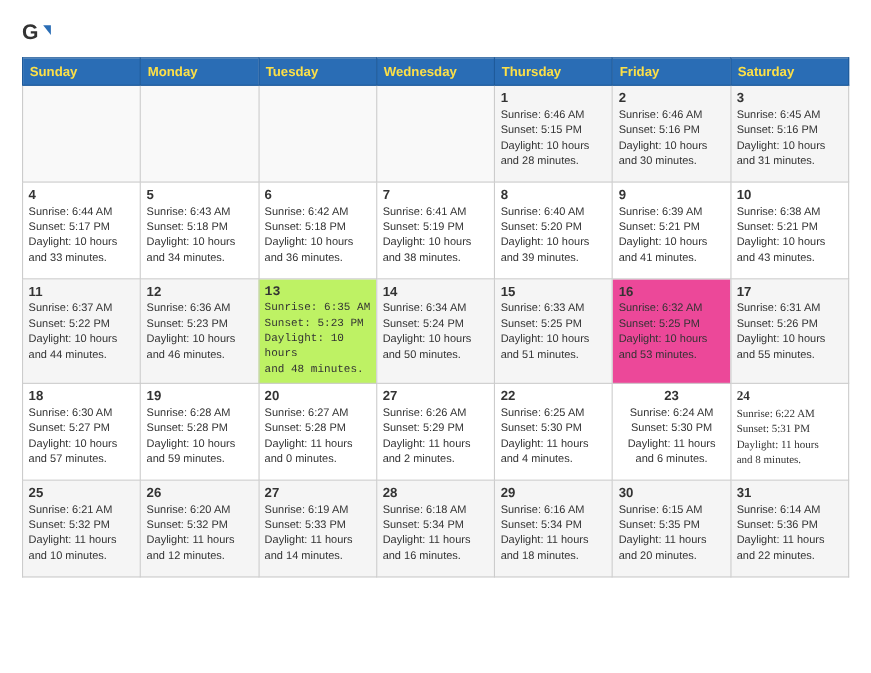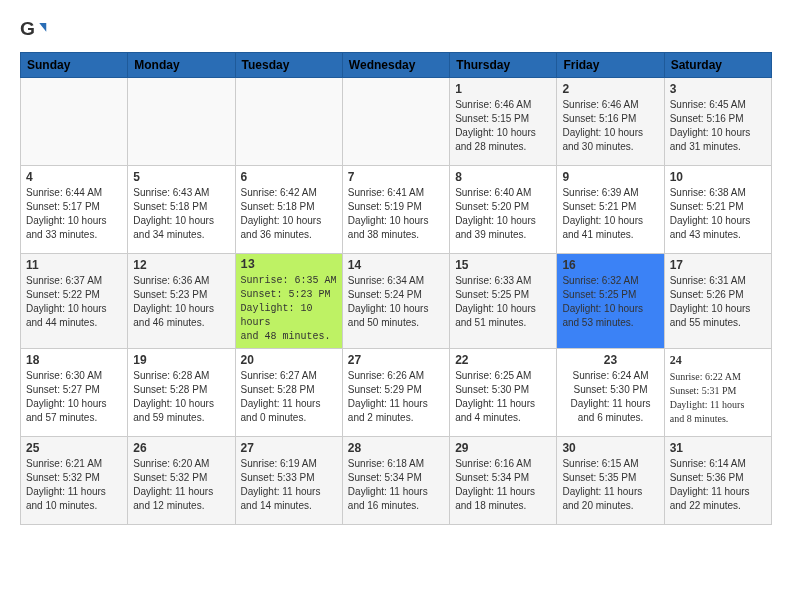--- a/index.html
+++ b/index.html
@@ -54,21 +54,21 @@
       color: #555;
       margin-top: 2px;
     }
     .calendar {
       width: 100%;
       border-collapse: collapse;
       border: 1px solid #ccc;
     }
     .calendar th {
       background: #2a6db5;
-      color: #000000;
+      color: #fde047;
       font-size: 12px;
       font-weight: bold;
       padding: 5px 6px;
       text-align: left;
       border: 1px solid #1e5a9a;
     }
     .calendar td {
       width: calc(100% / 7);
       vertical-align: top;
       padding: 4px 5px;
@@ -195,21 +195,21 @@
           <div class="day-info">Sunrise: 6:35 AM<br>Sunset: 5:23 PM<br>Daylight: 10 hours<br>and 48 minutes.</div>
         </td>
         <td style="background: rgb(245, 245, 245);">
           <span class="day-num">14</span>
           <div class="day-info">Sunrise: 6:34 AM<br>Sunset: 5:24 PM<br>Daylight: 10 hours<br>and 50 minutes.</div>
         </td>
         <td style="background: rgb(245, 245, 245);">
           <span class="day-num">15</span>
           <div class="day-info">Sunrise: 6:33 AM<br>Sunset: 5:25 PM<br>Daylight: 10 hours<br>and 51 minutes.</div>
         </td>
-        <td style="background: #3b82f6;">
+        <td style="background: #ec4899;">
           <span class="day-num">16</span>
           <div class="day-info">Sunrise: 6:32 AM<br>Sunset: 5:25 PM<br>Daylight: 10 hours<br>and 53 minutes.</div>
         </td>
         <td style="background: rgb(245, 245, 245);">
           <span class="day-num">17</span>
           <div class="day-info">Sunrise: 6:31 AM<br>Sunset: 5:26 PM<br>Daylight: 10 hours<br>and 55 minutes.</div>
         </td>
       </tr>
       <tr>
         <td style="background: rgb(255, 255, 255);">

